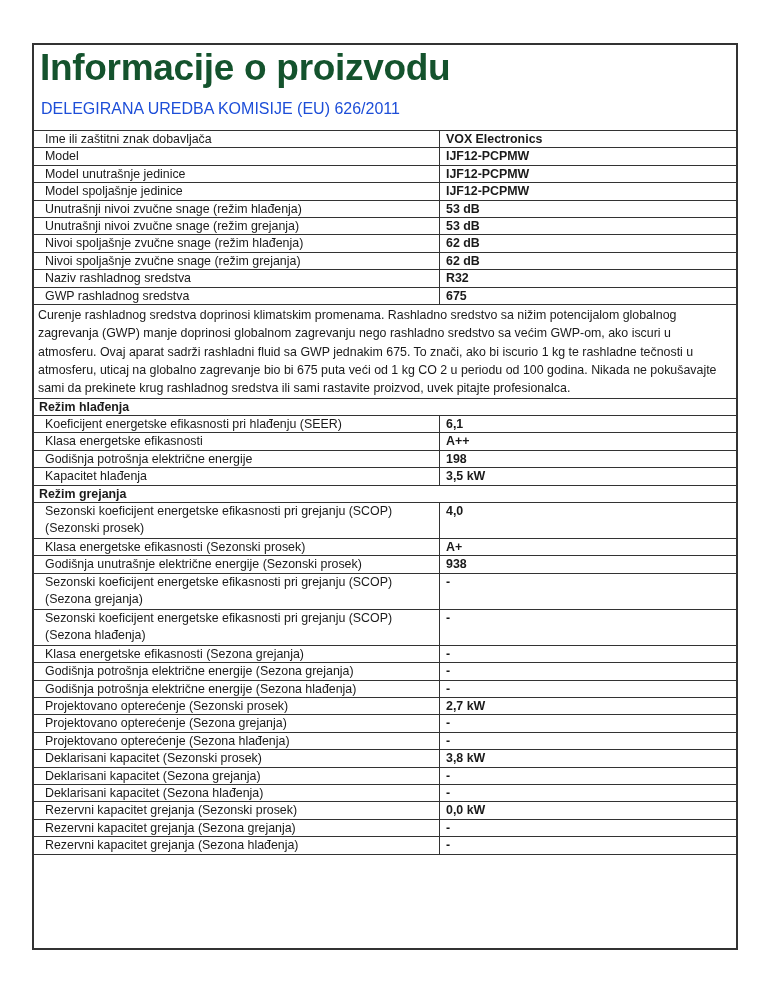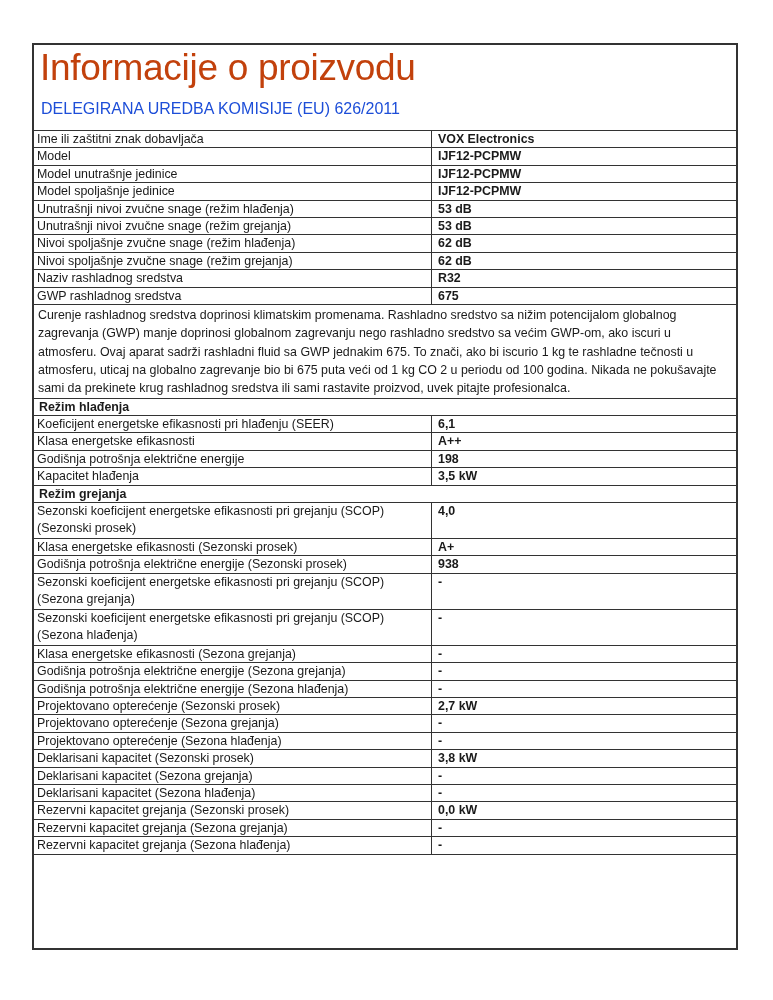--- a/index.html
+++ b/index.html
@@ -1,28 +1,28 @@
 <!DOCTYPE html>
 <html><head>
 <meta charset="utf-8">
 <style>
   html, body { margin:0; padding:0; background:#ffffff; }
   body { width:773px; height:1000px; position:relative; overflow:hidden;
          font-family:"Liberation Sans", sans-serif; color:#1a1a1a; }
   .frame { position:absolute; left:32px; top:43px; width:706px; height:907px;
            border:2px solid #333; box-sizing:border-box; }
-  .title { position:absolute; left:40px; top:45px; font-size:37px; font-weight:normal;
-           color:#c2410c; letter-spacing:-0.3px; line-height:46px; }
+  .title { position:absolute; left:40px; top:45px; font-size:37px; font-weight:bold;
+           color:#14532d; letter-spacing:-0.3px; line-height:46px; }
   .subtitle { position:absolute; left:41px; top:101px; font-size:16px; color:#1d4ed8;
               line-height:16px; }
   table { position:absolute; left:32px; top:130px; width:706px; border-collapse:collapse;
           font-size:12.4px; }
   td { border:1.5px solid #333; padding:0 6px; height:16.4px; line-height:16.4px;
        vertical-align:top; }
-  td.l { width:388px; padding-left:4px; }
+  td.l { width:388px; padding-left:12px; }
   td.v { text-align:left; font-weight:bold; }
   td.full { line-height:18.3px; padding:1px 5px 0 5px; }
   td.sec { font-weight:bold; }
   tr.two td { height:35px; line-height:17.5px;margin-left:36px; }
 </style>
 </head>
 <body>
 
 <div class="frame"></div>
 <div class="title">Informacije o proizvodu</div>
@@ -100,21 +100,21 @@
       </tr>
     <tr class="two">
         <td class="l">Sezonski koeficijent energetske efikasnosti pri grejanju (SCOP) (Sezonski prosek)</td>
         <td class="v">4,0</td>
       </tr>
     <tr>
         <td class="l">Klasa energetske efikasnosti (Sezonski prosek)</td>
         <td class="v">A+</td>
       </tr>
     <tr>
-        <td class="l">Godišnja potrošnja električne energije (Sezonski prosek)</td>
+        <td class="l">Godišnja unutrašnje električne energije (Sezonski prosek)</td>
         <td class="v">938</td>
       </tr>
     <tr class="two">
         <td class="l">Sezonski koeficijent energetske efikasnosti pri grejanju (SCOP) (Sezona grejanja)</td>
         <td class="v">-</td>
       </tr>
     <tr class="two">
         <td class="l">Sezonski koeficijent energetske efikasnosti pri grejanju (SCOP) (Sezona hlađenja)</td>
         <td class="v">-</td>
       </tr>

